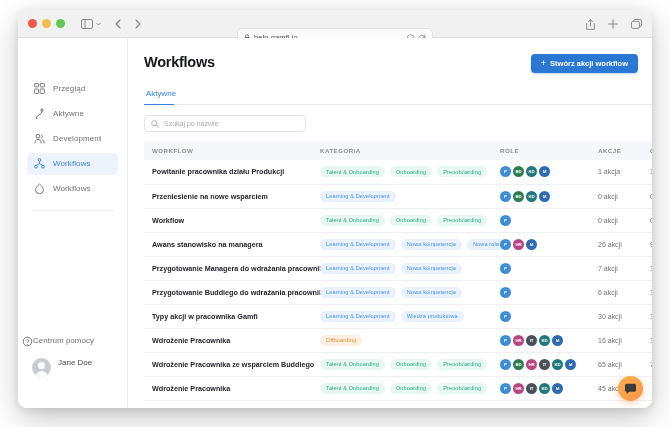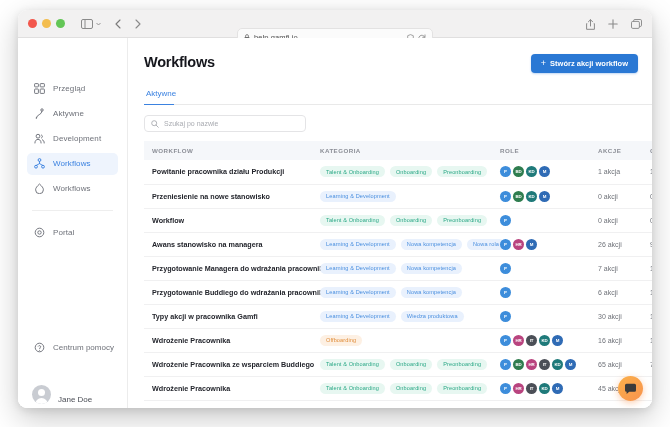--- a/index.html
+++ b/index.html
@@ -94,24 +94,24 @@
     cursor: pointer;
     color: #6e7179;
   }
   .nav-item .nav-label { font-size: 8px; letter-spacing: .1px; }
   .nav-item.active { background: #eef4fd; color: #3b82e0; }
   .nav-ico { width: 11px; height: 11px; display:flex; align-items:center; justify-content:center; flex:0 0 11px; }
 
   .nav-sep { height: 1px; background: #eeeeee; margin: 9px 14px; }
 
   .side-spacer { flex: 1; }
-  .help-row { display: flex; align-items: center; gap: 8px; padding-left: 16px; height: 22px; color:#6e7179; cursor:pointer; }
+  .help-row { display: flex; gap: 0; padding-left: 4px; height: 22px; color:#6e7179; cursor:pointer; }
   .help-row .nav-label { font-size: 8px; }
   .user-row {
-    display: flex; align-items: flex-end; gap: 7px;
+    display: flex; align-items: flex-start; gap: 7px;
     padding: 0 0 0 14px; height: 46px;
     margin-bottom: 4px; cursor: pointer;
   }
   .user-avatar {
     width: 19px; height: 19px; border-radius: 50%;
     background: #c9ccd2; position: relative; overflow:hidden; flex:0 0 19px;
   }
   .user-avatar::before{content:"";position:absolute;width:7px;height:7px;border-radius:50%;background:#fff;left:6px;top:3.5px;}
   .user-avatar::after{content:"";position:absolute;width:13px;height:8px;border-radius:7px 7px 0 0;background:#fff;left:3px;top:12.5px;}
   .user-name { font-size: 8px; color: #4a4d55; }
@@ -342,29 +342,20 @@
             <span class="nav-ico">
               <svg width="11" height="11" viewBox="0 0 11 11">
                   <path d="M5.5 1 C3 3.3 1.6 5 1.6 6.8 A3.9 3.9 0 0 0 9.4 6.8 C9.4 5 8 3.3 5.5 1 Z" fill="none" stroke="currentColor" stroke-width="0.95" stroke-linejoin="round"></path>
                 </svg>
             </span>
             <span class="nav-label">Workflows</span>
           </div>
 
           <div class="nav-sep"></div>
 
-          <div class="nav-item">
-            <span class="nav-ico">
-              <svg width="11" height="11" viewBox="0 0 11 11">
-                  <circle cx="5.5" cy="5.5" r="4.3" fill="none" stroke="currentColor" stroke-width="0.95"></circle>
-                  <circle cx="5.5" cy="5.5" r="1.7" fill="none" stroke="currentColor" stroke-width="0.95"></circle>
-                </svg>
-            </span>
-            <span class="nav-label">Portal</span>
-          </div>
         </div>
 
         <div class="side-spacer"></div>
 
         <div class="help-row">
           <span class="nav-ico">
             <svg width="11" height="11" viewBox="0 0 11 11">
                 <circle cx="5.5" cy="5.5" r="4.3" fill="none" stroke="currentColor" stroke-width="0.95"></circle>
                 <path d="M4.3 4.2 a1.3 1.3 0 0 1 2.4 0.6 c0 0.9-1.2 1-1.2 1.8" fill="none" stroke="currentColor" stroke-width="0.9" stroke-linecap="round"></path>
                 <circle cx="5.5" cy="8.2" r="0.5" fill="currentColor"></circle>
@@ -434,21 +425,21 @@
                       <span class="av" style="background: rgb(47, 125, 79);">BD</span>
                       <span class="av" style="background: rgb(31, 122, 122);">KD</span>
                       <span class="av" style="background: rgb(47, 107, 181);">M</span>
                     </div>
                   </td>
                   <td class="akcje-cell">1 akcja</td>
                   <td class="czas-cell">1 d</td>
                 </tr>
                 <tr>
                   <td>
-                    <div class="wf-name">Przeniesienie na nowe stanowisko</div>
+                    <div class="wf-name">Przeniesienie na nowe wsparciem</div>
                   </td>
                   <td>
                     <div class="tags">
                       <span class="tag blue">Learning &amp; Development</span>
                     </div>
                   </td>
                   <td>
                     <div class="avatars">
                       <span class="av" style="background: rgb(61, 141, 219);">P</span>
                       <span class="av" style="background: rgb(47, 125, 79);">BD</span>

